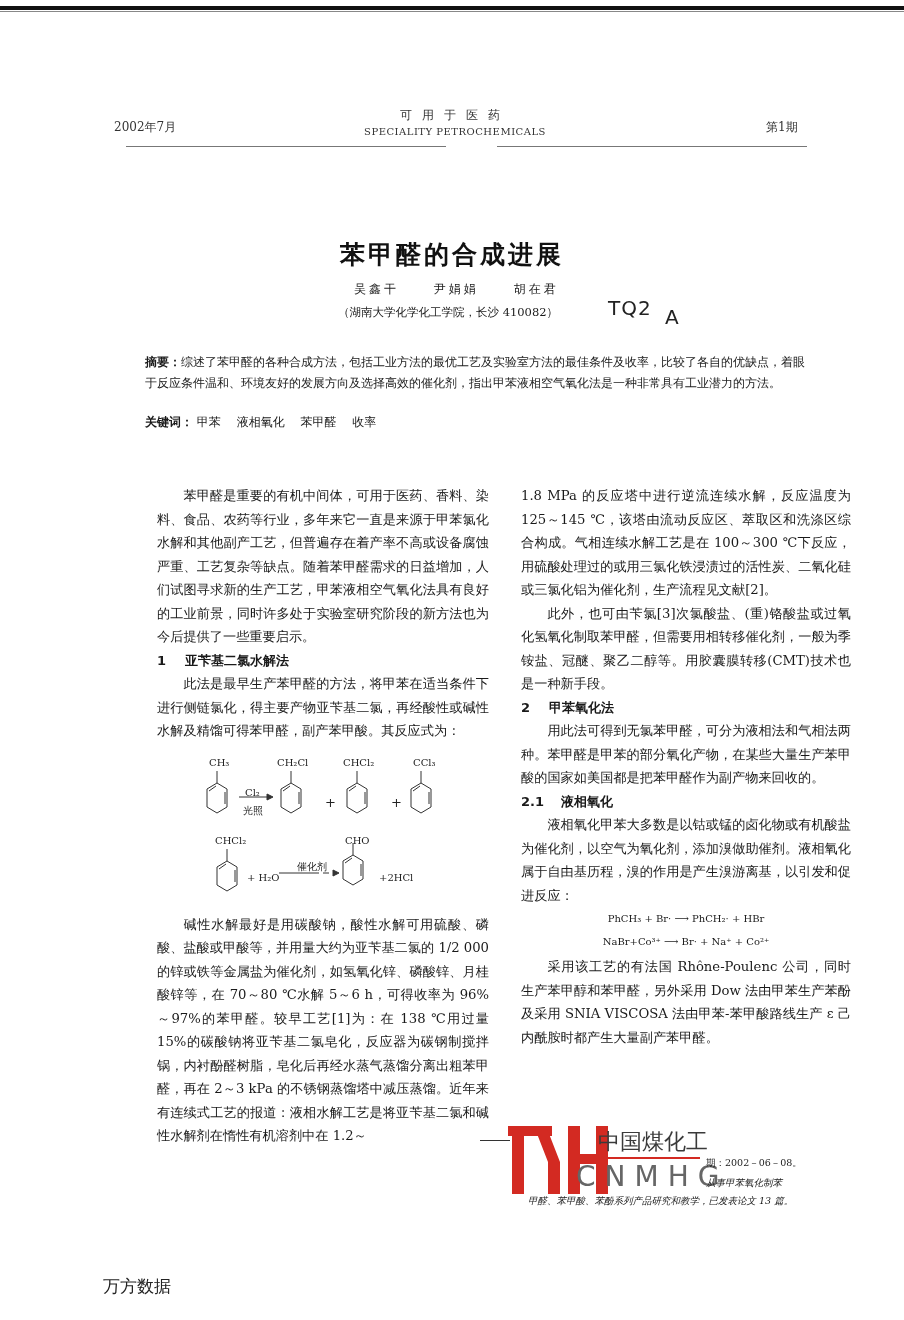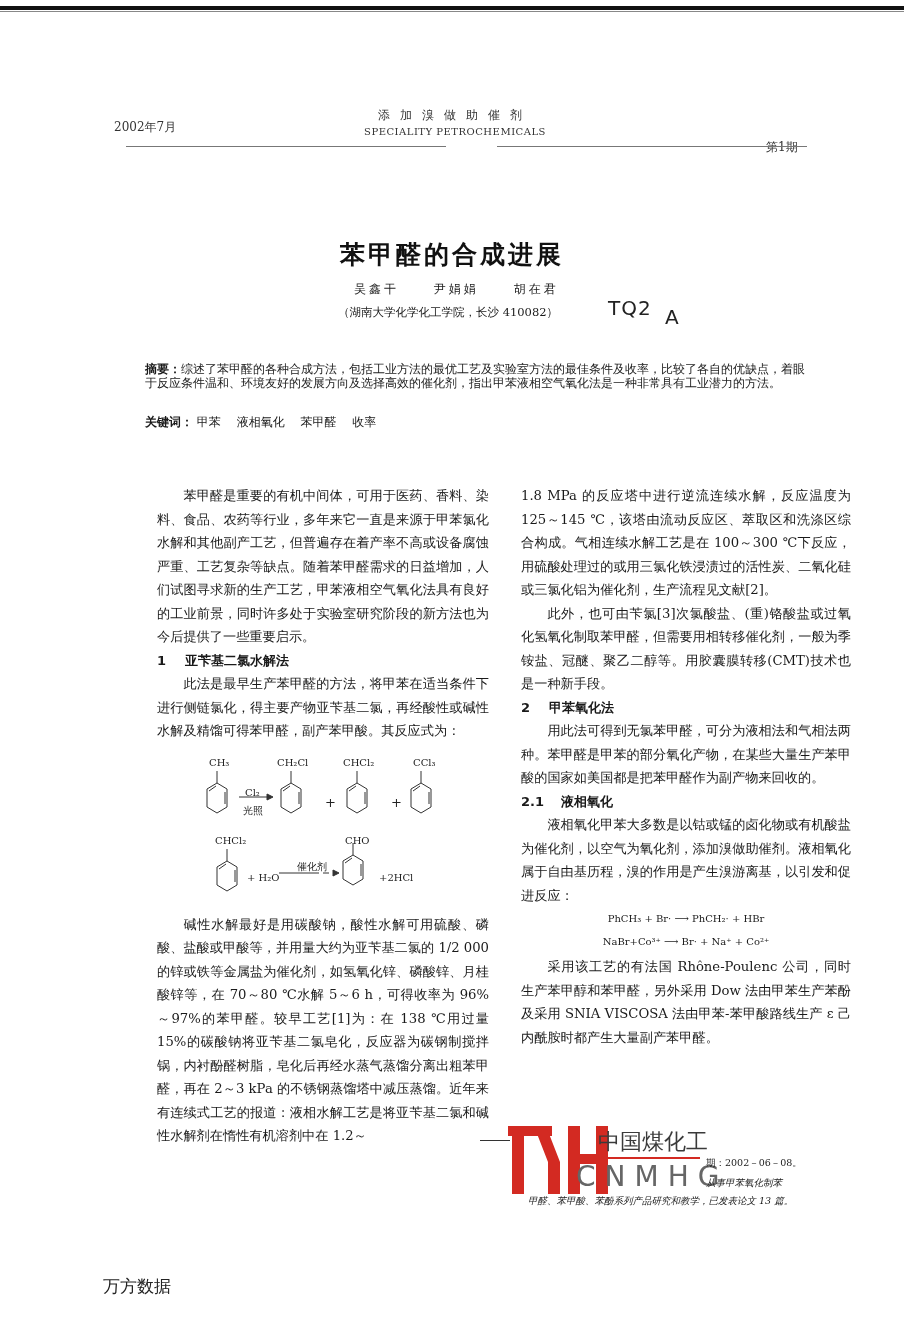--- a/index.html
+++ b/index.html
@@ -4,33 +4,33 @@
 <style>
   html, body { margin: 0; padding: 0; background: #ffffff; }
   body { width: 904px; height: 1320px; position: relative; overflow: hidden; color: #1a1a1a;
          font-family: "DejaVu Serif", "Liberation Serif", serif; }
   .top-rule { position: absolute; left: 0; top: 6px; width: 904px; height: 4px; background: #111; }
   .top-rule2 { position: absolute; left: 0; top: 11px; width: 904px; height: 1px; background: #888; }
   .hdr-left { position: absolute; left: 114px; top: 119px; font-size: 12px; color: #333; }
   .hdr-center { position: absolute; left: 345px; top: 107px; width: 220px; text-align: center; color: #333; }
   .hdr-center .cn { font-size: 12px; letter-spacing: 10px; }
   .hdr-center .en { font-size: 10px; letter-spacing: 0.5px; margin-top: 2px; }
-  .hdr-right { position: absolute; left: 766px; top: 119px; font-size: 12px; color: #333; margin-top: 20px; }
+  .hdr-right { position: absolute; left: 766px; top: 119px; font-size: 12px; color: #333; }
   .hdr-line-l { position: absolute; left: 126px; top: 146px; width: 320px; height: 1px; background: #777; }
   .hdr-line-r { position: absolute; left: 497px; top: 146px; width: 310px; height: 1px; background: #777; }
 
   .title { position: absolute; left: 0; width: 904px; top: 214px; text-align: center;
            font-family: "DejaVu Sans", sans-serif; font-weight: bold; font-size: 25px; letter-spacing: 3px; color: #111; margin-top: 24px; }
   .authors { position: absolute; left: 354px; top: 281px; font-size: 12px; word-spacing: 28px; letter-spacing: 3px; }
   .affil { position: absolute; left: 338px; top: 305px; font-size: 11.5px; }
   .handnote { position: absolute; left: 608px; top: 296px; font-family: "DejaVu Sans", sans-serif; font-size: 20px;
               color: #222; letter-spacing: 1px; }
   .handnote2 { position: absolute; left: 665px; top: 305px; font-family: "DejaVu Sans", sans-serif; font-size: 20px; color: #222; }
 
-  .abstract { position: absolute; left: 145px; top: 362px; width: 660px; font-size: 12px; line-height: 14px; }
+  .abstract { position: absolute; left: 145px; top: 352px; width: 660px; font-size: 12px; line-height: 21px; }
   .abstract .lbl { font-weight: bold; font-family: "DejaVu Sans", sans-serif; }
   .keywords { position: absolute; left: 145px; top: 414px; font-size: 12px; }
   .keywords .lbl { font-weight: bold; font-family: Liberation Sans, sans-serif; }
   .keywords .kw { margin-right: 12px; }
 
   .col { position: absolute; font-size: 13.2px; line-height: 23.5px; text-align: justify; margin-left: 40px; }
   .col-left { left: 117px; top: 484px; width: 332px; }
   .col-right { left: 481px; top: 484px; width: 330px; }
   .col p { margin: 0; text-indent: 2em; }
   .col p.cont { text-indent: 0; }
@@ -54,21 +54,21 @@
   .wanfang { position: absolute; left: 103px; top: 1275px; font-family: "DejaVu Sans", sans-serif; font-size: 17px; color: #222; }
 </style>
 </head>
 <body>
 
 <div class="top-rule"></div>
 <div class="top-rule2"></div>
 
 <div class="hdr-left">2002年7月</div>
 <div class="hdr-center">
-  <div class="cn">添加溴做助催剂</div>
+  <div class="cn">可用于医药</div>
   <div class="en">SPECIALITY PETROCHEMICALS</div>
 </div>
 <div class="hdr-right">第1期</div>
 <div class="hdr-line-l"></div>
 <div class="hdr-line-r"></div>
 
 <div class="title">苯甲醛的合成进展</div>
 <div class="authors">
   <span>吴鑫干</span>
   <span>尹娟娟</span>

